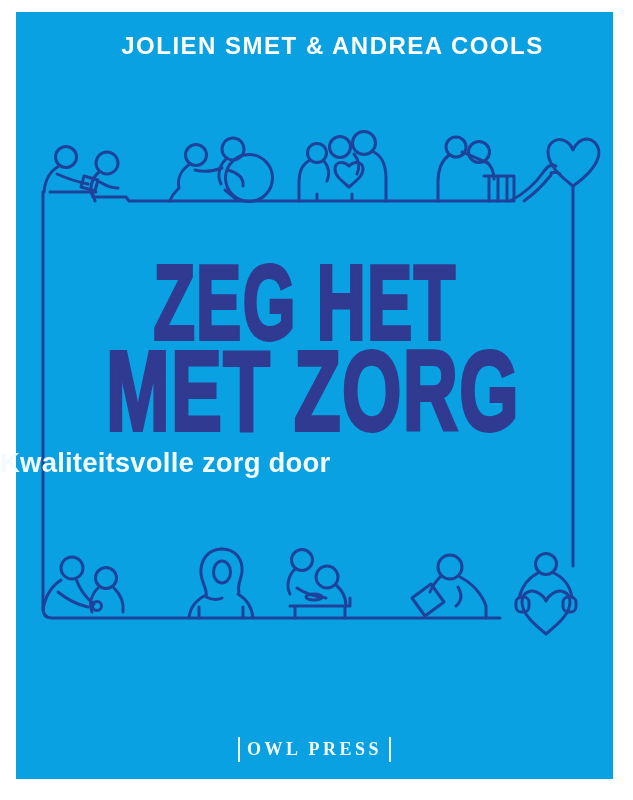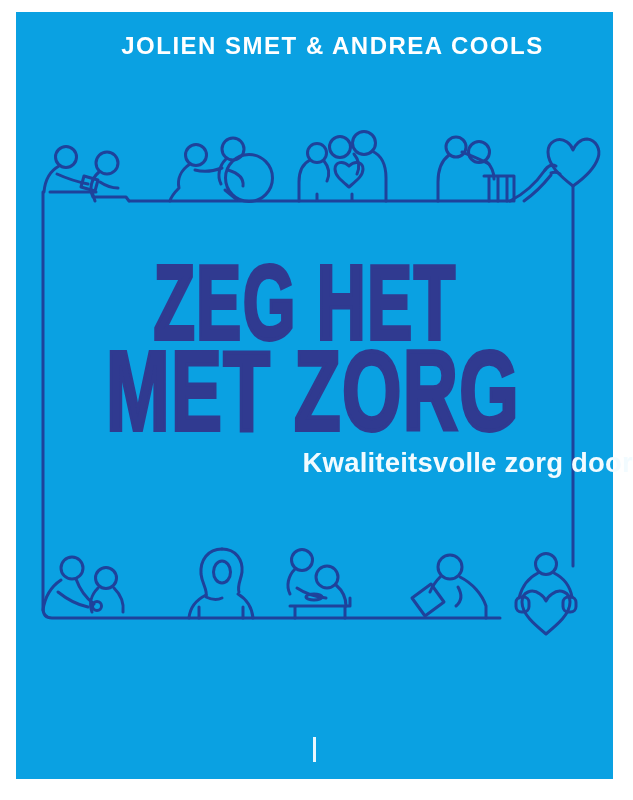--- a/index.html
+++ b/index.html
@@ -19,21 +19,21 @@
   }
   .art{position:absolute;left:0;top:0;width:633px;height:800px;pointer-events:none;}
   .title-line{
     position:absolute;left:0;width:633px;text-align:center;
     font-weight:bold;color:#303a90;-webkit-text-stroke:4px #303a90;
     letter-spacing:2px;white-space:nowrap;transform-origin:312px 0;
   }
   .title-line.l1{top:249px;font-size:106px;line-height:1;transform:translateX(-10px) scaleX(0.64);}
   .title-line.l2{top:334px;font-size:114px;line-height:1;transform:translateX(-2px) scaleX(0.67);}
   .subtitle{
-    position:absolute;top:446px;left:0;width:633px;text-align:right;
+    position:absolute;top:446px;left:0;width:633px;text-align:left;
     font-weight:bold;font-size:27.5px;line-height:34px;color:#f2fbff;
     letter-spacing:0.2px;
   }
   .publisher{
     position:absolute;top:735px;left:0;width:633px;height:28px;
     display:flex;align-items:center;justify-content:center;transform:translateX(-2px);
   }
   .pub-bar{width:1.6px;height:25px;background:#e9f7fd;}
   .pub-text{
     font-family:"Liberation Serif",serif;font-weight:bold;font-size:18px;
@@ -156,14 +156,15 @@
 
 <div class="title-line l1">ZEG HET</div>
 <div class="title-line l2">MET ZORG</div>
 
 <div class="subtitle">
   <div>Kwaliteitsvolle zorg door</div>
 </div>
 
 <div class="publisher">
   <span class="pub-bar"></span>
+  <span class="pub-text">OWL PRESS</span>
   <span class="pub-bar"></span>
 </div>
 
 </body></html>

